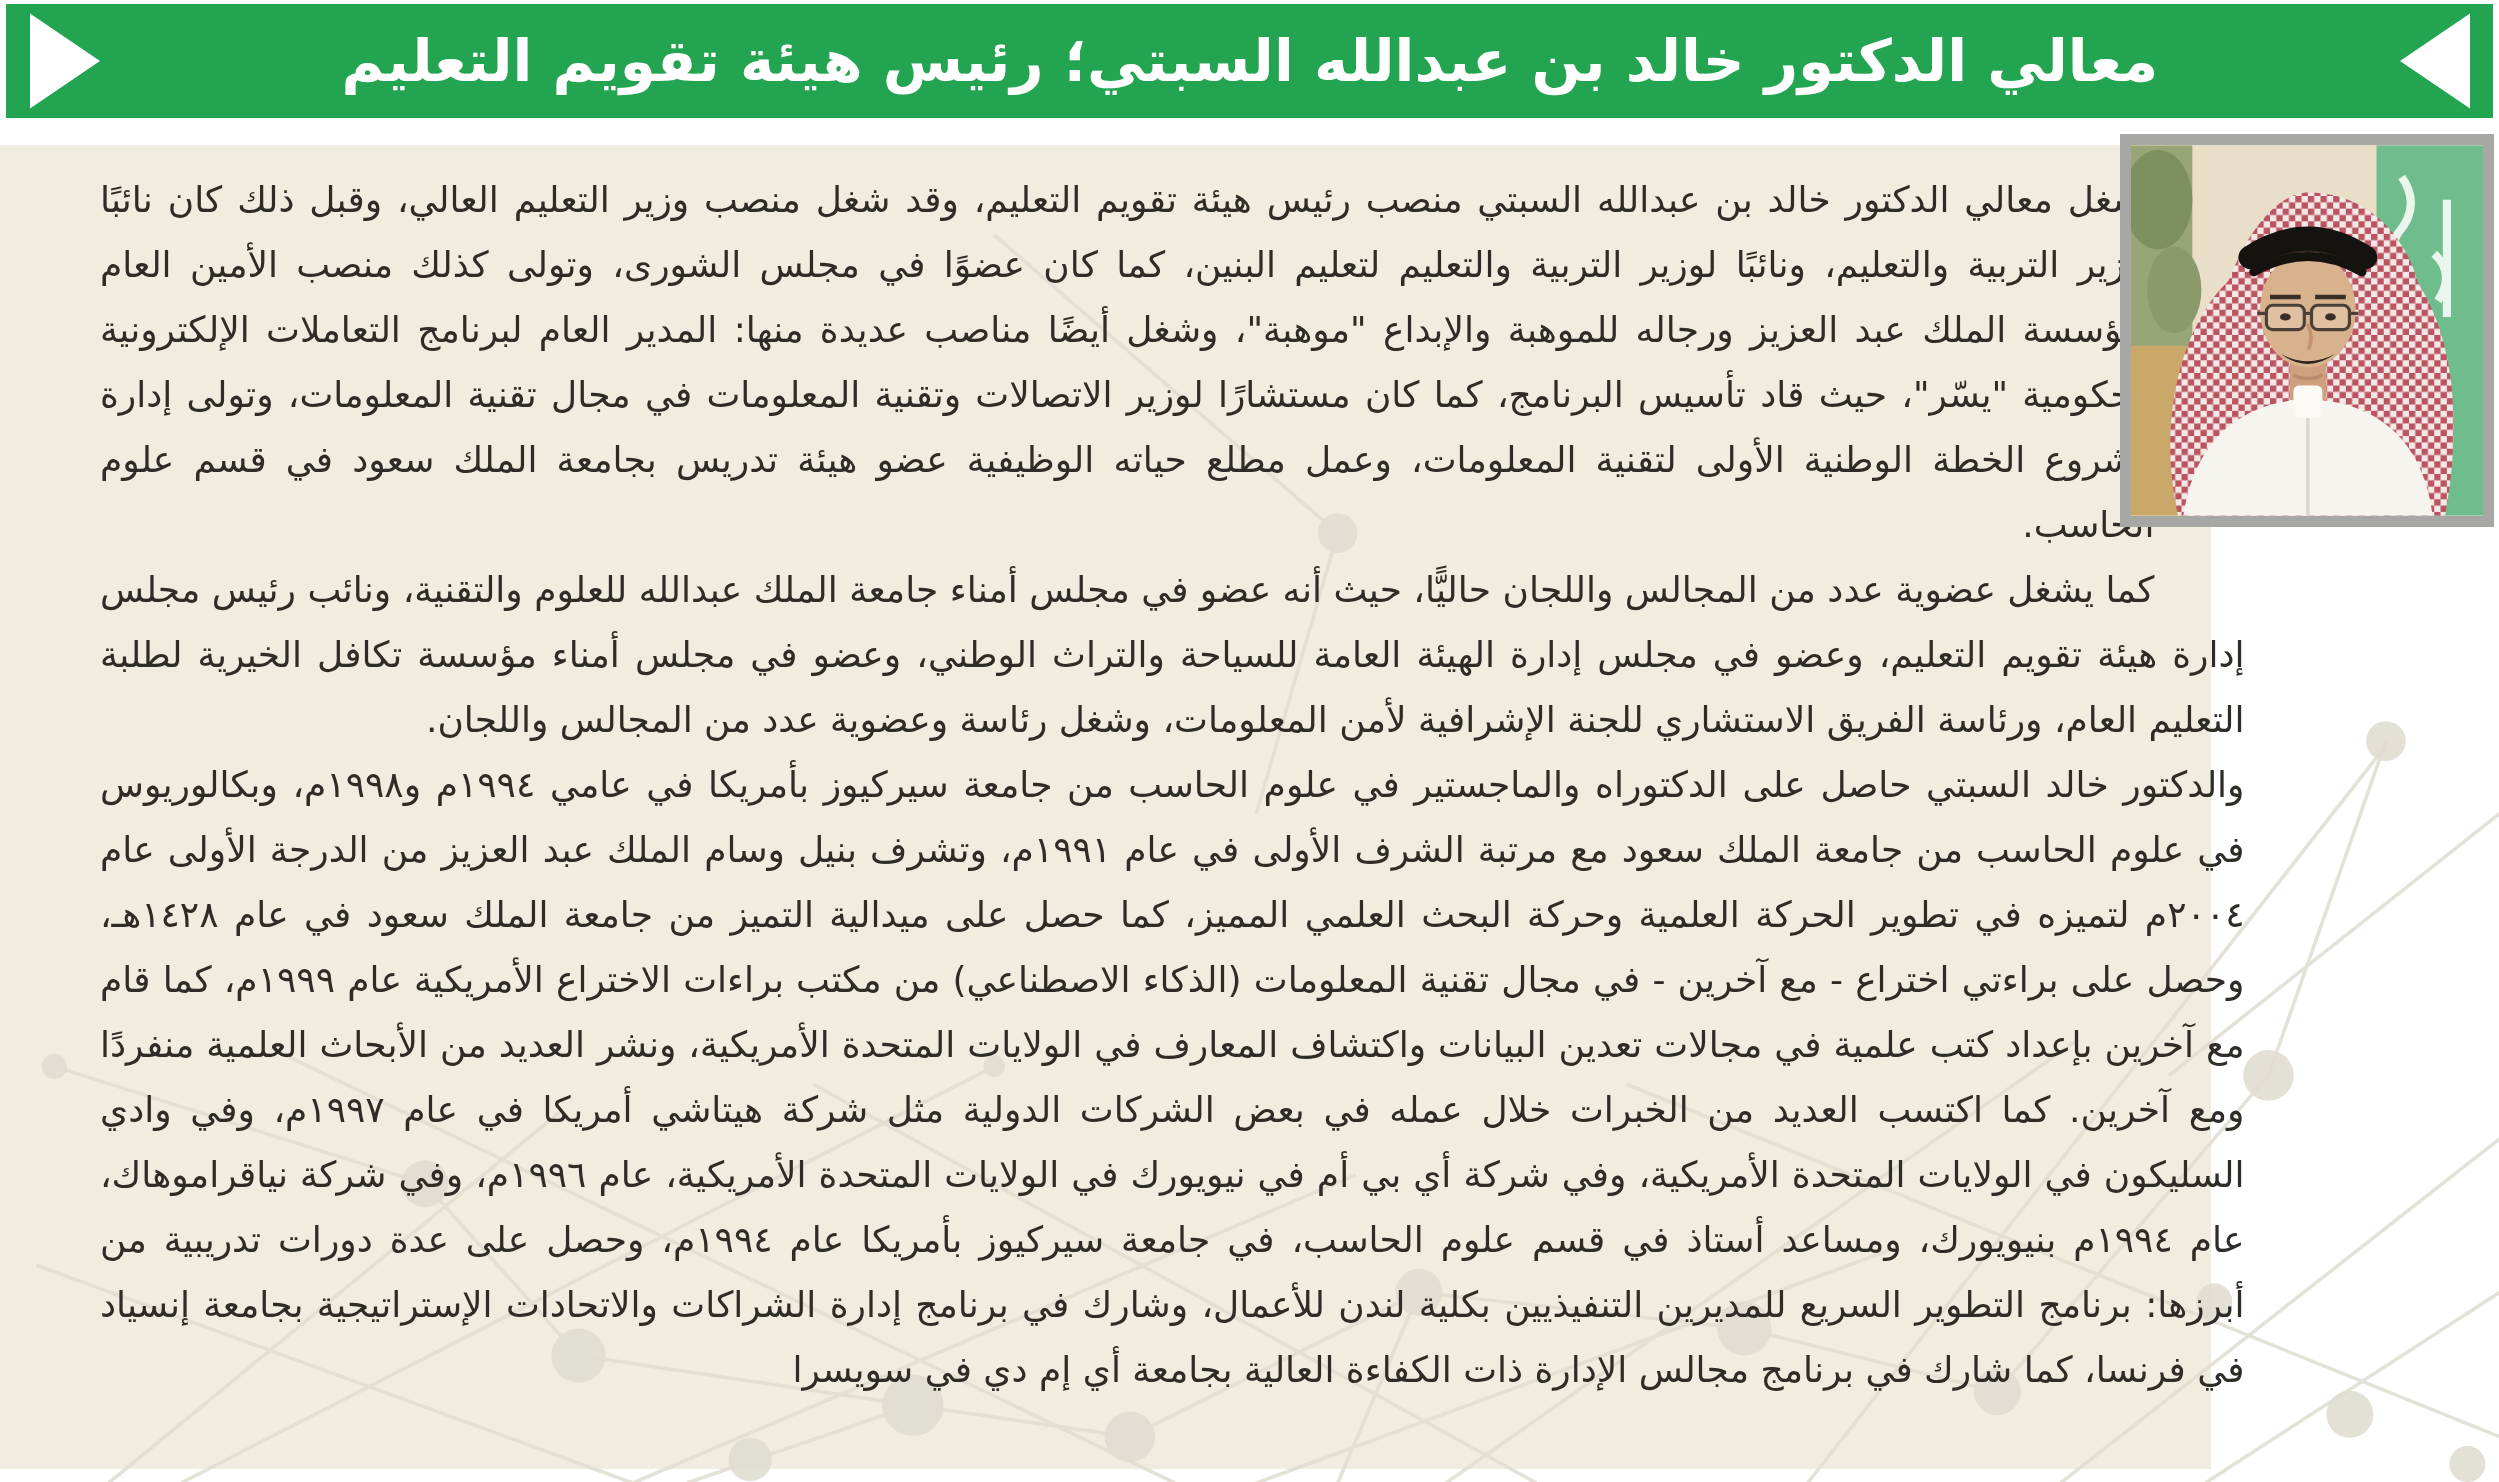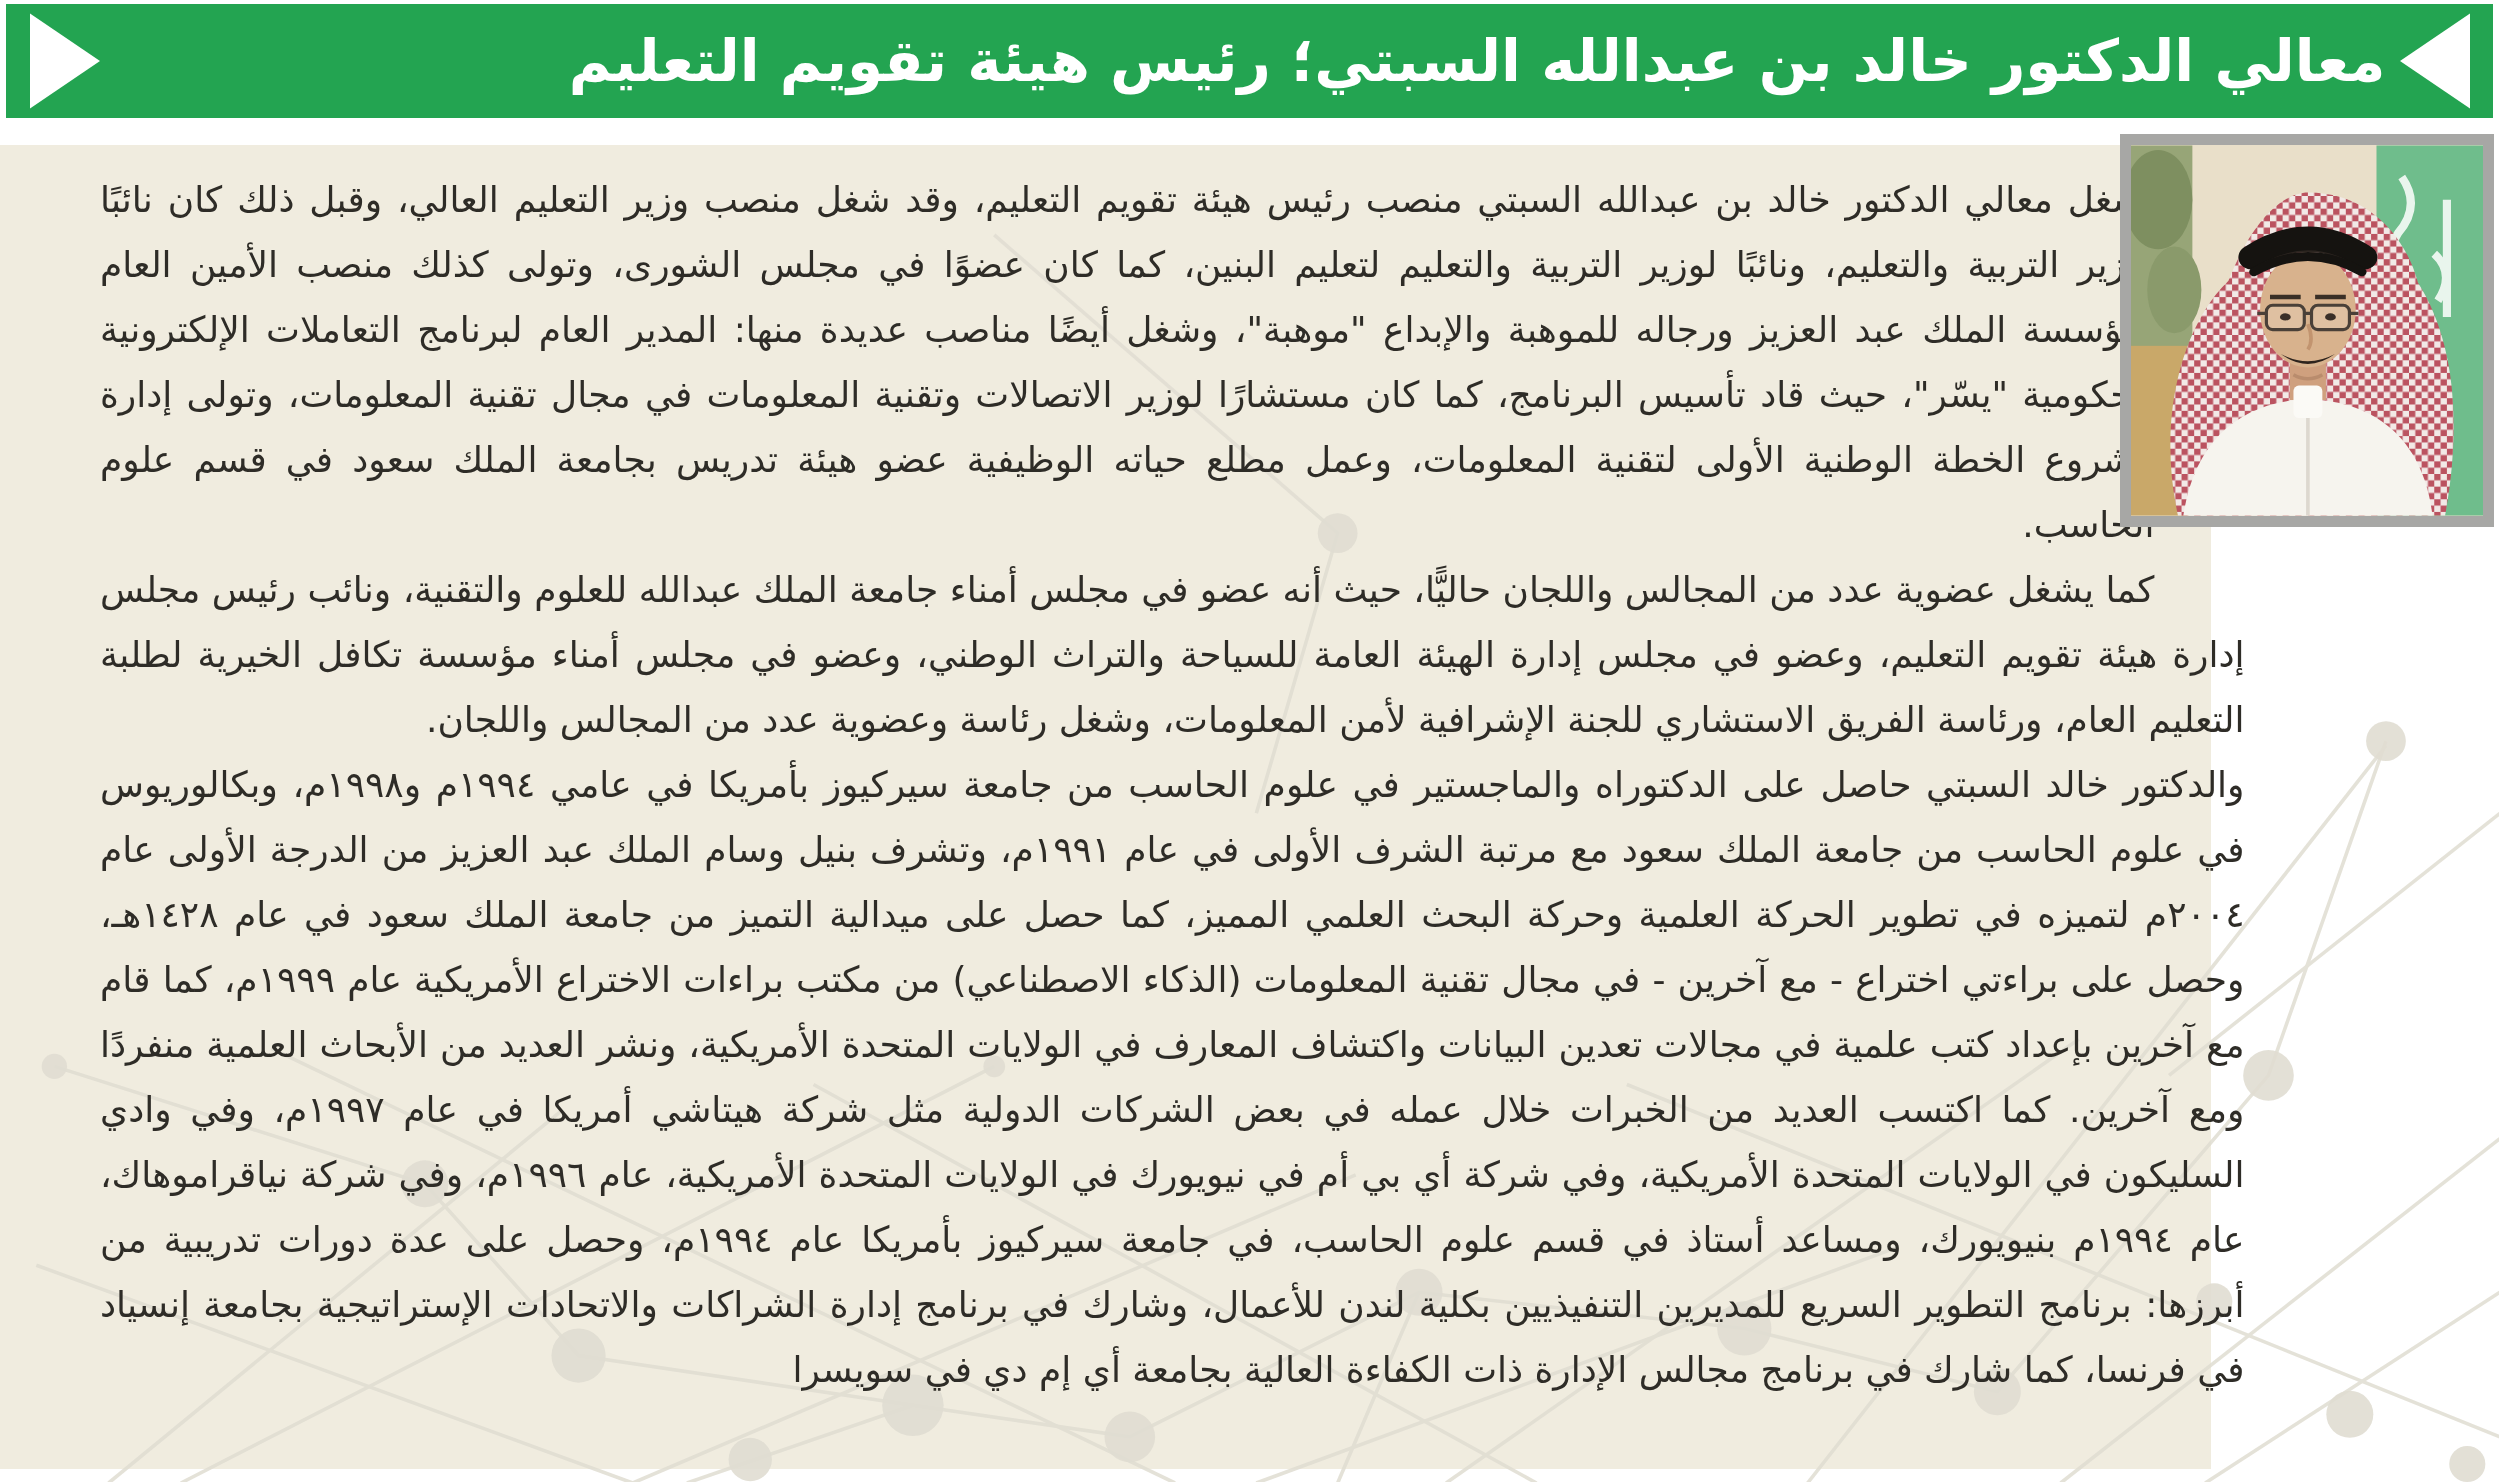--- a/index.html
+++ b/index.html
@@ -12,21 +12,21 @@
   .pattern-layer{position:absolute;left:0;top:0;width:2500px;height:1483px;z-index:1;pointer-events:none;}
   
   .panel{position:absolute;left:0;top:145px;width:2211px;height:1324px;background:#f0ecdf;z-index:0;}
   
   .header-bar{
     position:absolute;left:6.3px;top:3.6px;width:2487px;height:114px;
     background:#23a451;z-index:2;direction:rtl;
   }
   .header-title{
     position:absolute;left:108px;right:108px;top:0;height:114px;
-    line-height:114px;text-align:right;color:#ffffff;
+    line-height:114px;text-align:center;color:#ffffff;
     font-size:58px;font-weight:700;white-space:nowrap;
   }
   .arrow{position:absolute;top:9px;width:70px;height:96px;}
   .arrow.left{left:23.5px;}
   .arrow.right{right:23.5px;}
   
   .content{
     position:absolute;left:0;top:145px;width:2211px;height:1324px;z-index:2;
     box-sizing:border-box;padding:22px 14.5px 0 52px;
     direction:rtl;text-align:justify;

